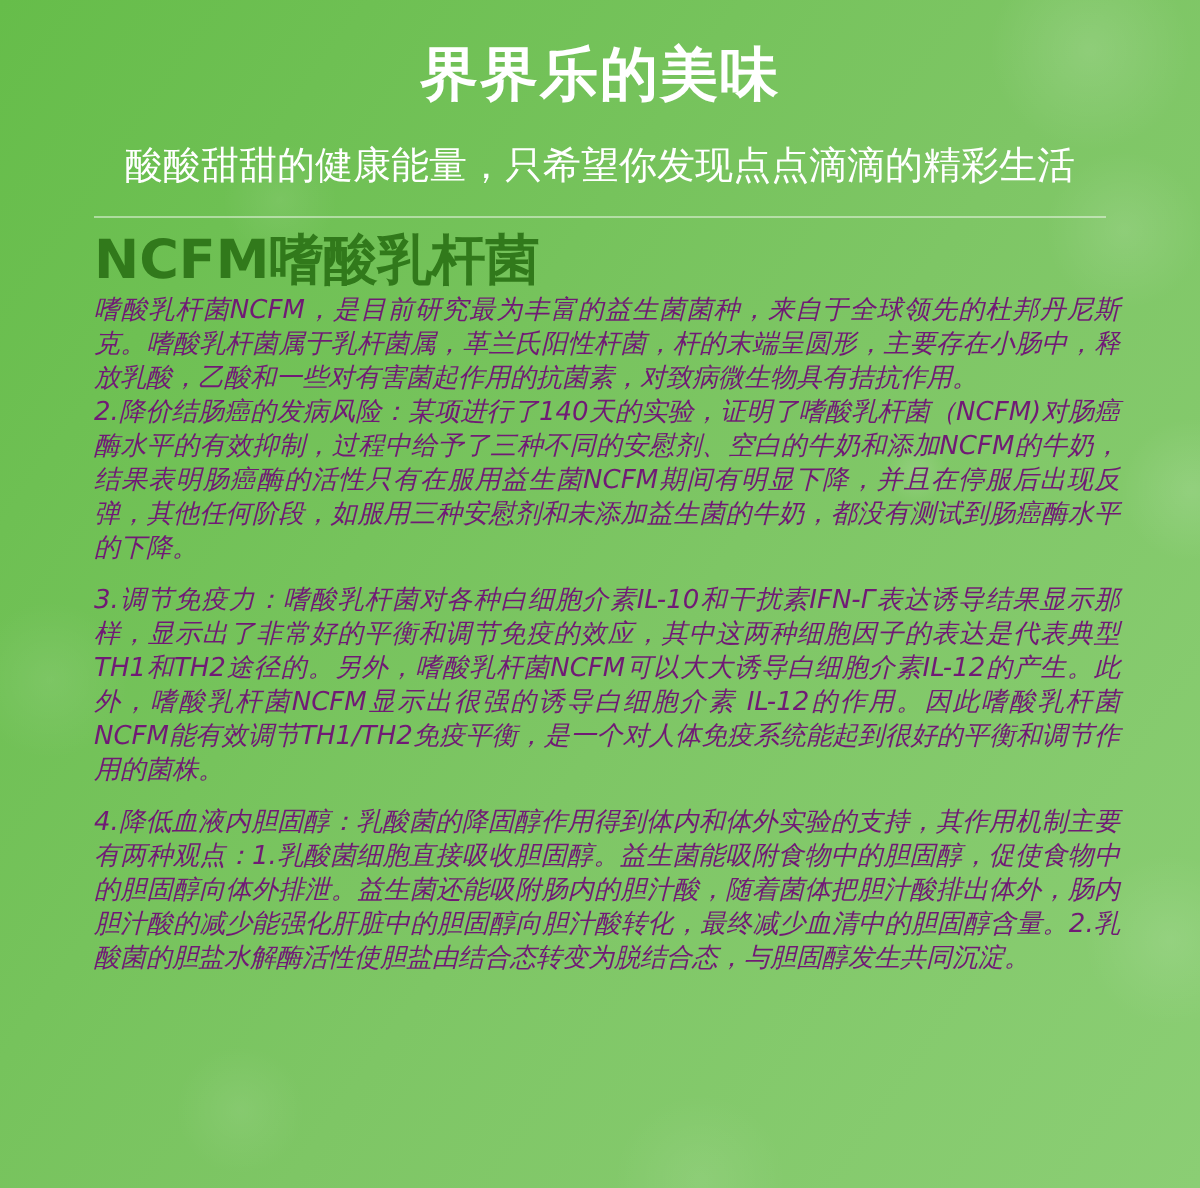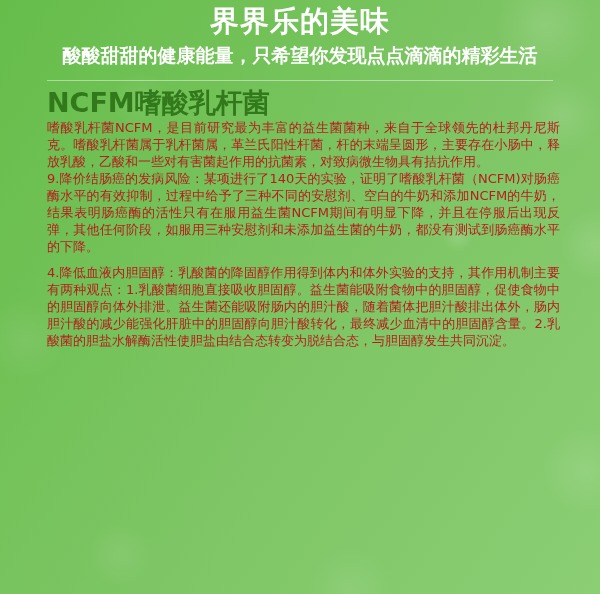--- a/index.html
+++ b/index.html
@@ -22,32 +22,32 @@
       radial-gradient(circle 60px at 585px 470px, rgba(255,255,255,0.10), rgba(255,255,255,0) 72%),
       radial-gradient(circle 45px at 120px 555px, rgba(255,255,255,0.08), rgba(255,255,255,0) 72%),
       radial-gradient(circle 60px at 350px 590px, rgba(255,255,255,0.08), rgba(255,255,255,0) 72%),
       linear-gradient(125deg, #66bd4a 0%, #7ec665 55%, #8bce74 100%);
   }
   .header {
     text-align: center;
     padding-top: 4px;
   }
   .page-title {
-    margin: 0;
+    margin: 16px;
     color: #ffffff;
     font-size: 29px;
     font-weight: bold;
     line-height: 34px;
     letter-spacing: 1px;
   }
   .page-subtitle {
     margin: 4px 0 0 0;
     color: #ffffff;
     font-size: 19px;
-    font-weight: bold;
+    font-weight: normal;
     line-height: 26px;
   }
   .divider {
     height: 0;
     border-top: 1px solid rgba(255,255,255,0.45);
     margin: 12px 47px 0 47px;
   }
   .content {
     padding: 0 40px 0 47px;
   }
@@ -56,25 +56,26 @@
     font-size: 27px;
     font-weight: bold;
     line-height: 28px;
     margin: 8px 0 2px 0;
   }
   .section-heading.second {
     margin-top: 20px;
     margin-bottom: 6px;
   }
   .body-text p {
-    color: #b91c1c;
+    color: #701a75;
     font-size: 13px;
     line-height: 17px;
     margin: 0;
     text-align: justify;
+    font-style: italic;
   }
   .body-text.spaced p {
     margin-bottom: 9px;
   }
 </style>
 </head>
 <body>
 
 <div class="header">
   <h1 class="page-title">界界乐的美味</h1>
@@ -87,18 +88,19 @@
 
   <div>
     <h2 class="section-heading">NCFM嗜酸乳杆菌</h2>
     <div class="body-text">
       <p>嗜酸乳杆菌NCFM，是目前研究最为丰富的益生菌菌种，来自于全球领先的杜邦丹尼斯克。嗜酸乳杆菌属于乳杆菌属，革兰氏阳性杆菌，杆的末端呈圆形，主要存在小肠中，释放乳酸，乙酸和一些对有害菌起作用的抗菌素，对致病微生物具有拮抗作用。</p>
     </div>
   </div>
 
   <div>
     <div class="body-text spaced">
-      <p>9.降价结肠癌的发病风险：某项进行了140天的实验，证明了嗜酸乳杆菌（NCFM)对肠癌酶水平的有效抑制，过程中给予了三种不同的安慰剂、空白的牛奶和添加NCFM的牛奶，结果表明肠癌酶的活性只有在服用益生菌NCFM期间有明显下降，并且在停服后出现反弹，其他任何阶段，如服用三种安慰剂和未添加益生菌的牛奶，都没有测试到肠癌酶水平的下降。</p>
+      <p>2.降价结肠癌的发病风险：某项进行了140天的实验，证明了嗜酸乳杆菌（NCFM)对肠癌酶水平的有效抑制，过程中给予了三种不同的安慰剂、空白的牛奶和添加NCFM的牛奶，结果表明肠癌酶的活性只有在服用益生菌NCFM期间有明显下降，并且在停服后出现反弹，其他任何阶段，如服用三种安慰剂和未添加益生菌的牛奶，都没有测试到肠癌酶水平的下降。</p>
+      <p>3.调节免疫力：嗜酸乳杆菌对各种白细胞介素IL-10和干扰素IFN-Γ表达诱导结果显示那样，显示出了非常好的平衡和调节免疫的效应，其中这两种细胞因子的表达是代表典型TH1和TH2途径的。另外，嗜酸乳杆菌NCFM可以大大诱导白细胞介素IL-12的产生。此外，嗜酸乳杆菌NCFM显示出很强的诱导白细胞介素 IL-12的作用。因此嗜酸乳杆菌NCFM能有效调节TH1/TH2免疫平衡，是一个对人体免疫系统能起到很好的平衡和调节作用的菌株。</p>
       <p>4.降低血液内胆固醇：乳酸菌的降固醇作用得到体内和体外实验的支持，其作用机制主要有两种观点：1.乳酸菌细胞直接吸收胆固醇。益生菌能吸附食物中的胆固醇，促使食物中的胆固醇向体外排泄。益生菌还能吸附肠内的胆汁酸，随着菌体把胆汁酸排出体外，肠内胆汁酸的减少能强化肝脏中的胆固醇向胆汁酸转化，最终减少血清中的胆固醇含量。2.乳酸菌的胆盐水解酶活性使胆盐由结合态转变为脱结合态，与胆固醇发生共同沉淀。</p>
     </div>
   </div>
 
 </div>
 
 </body></html>

